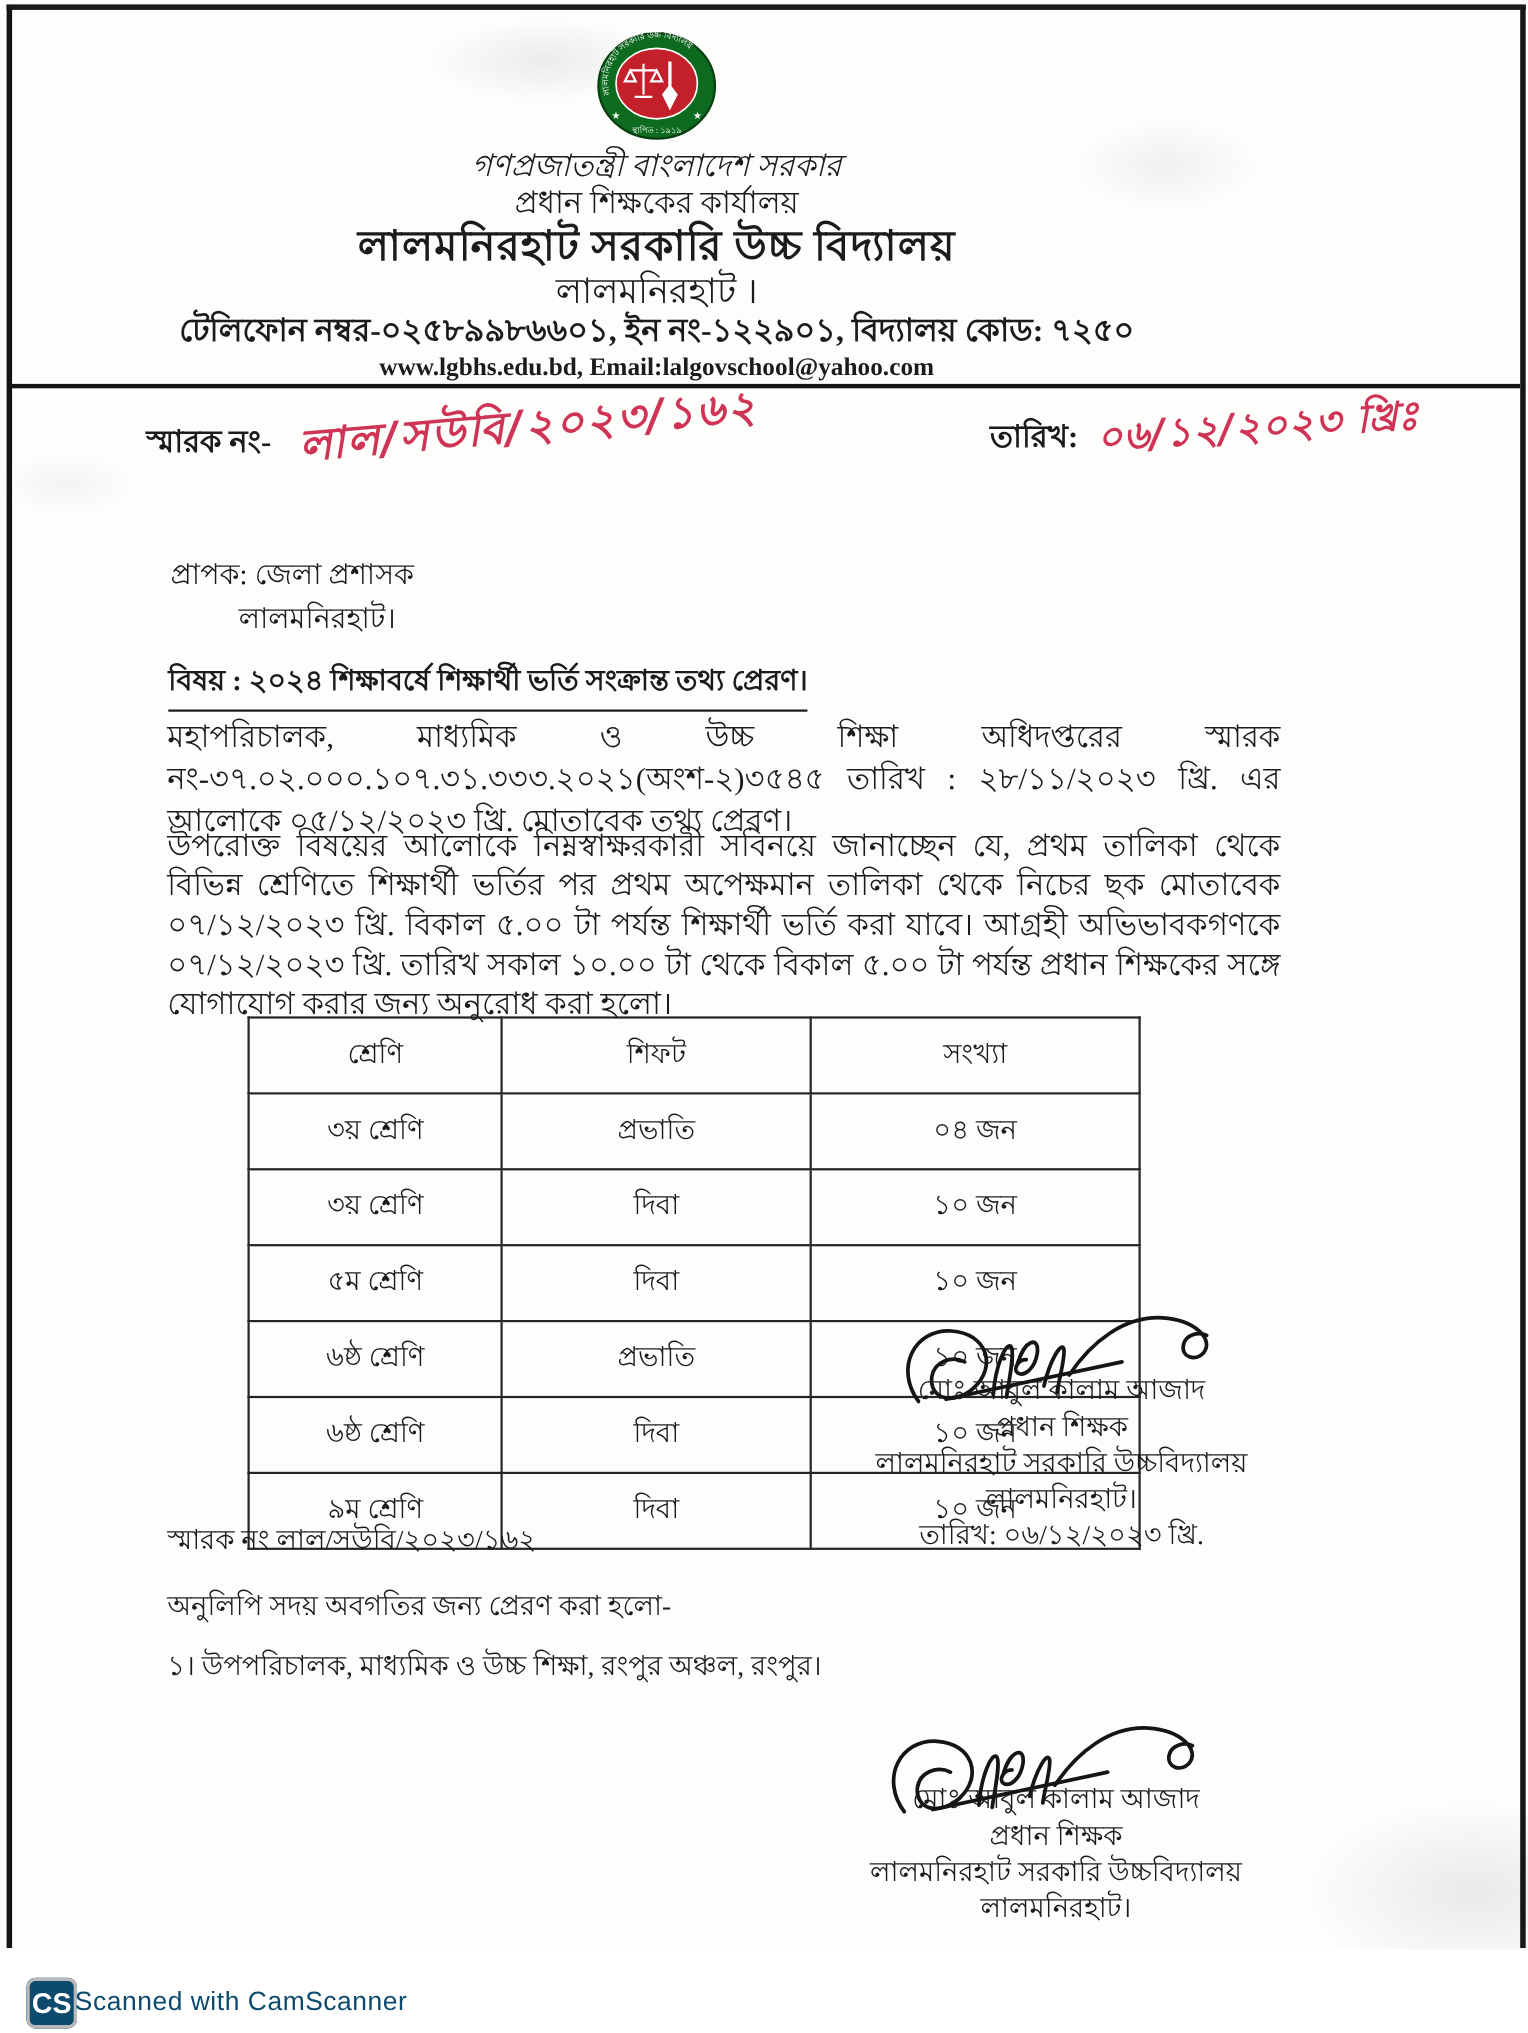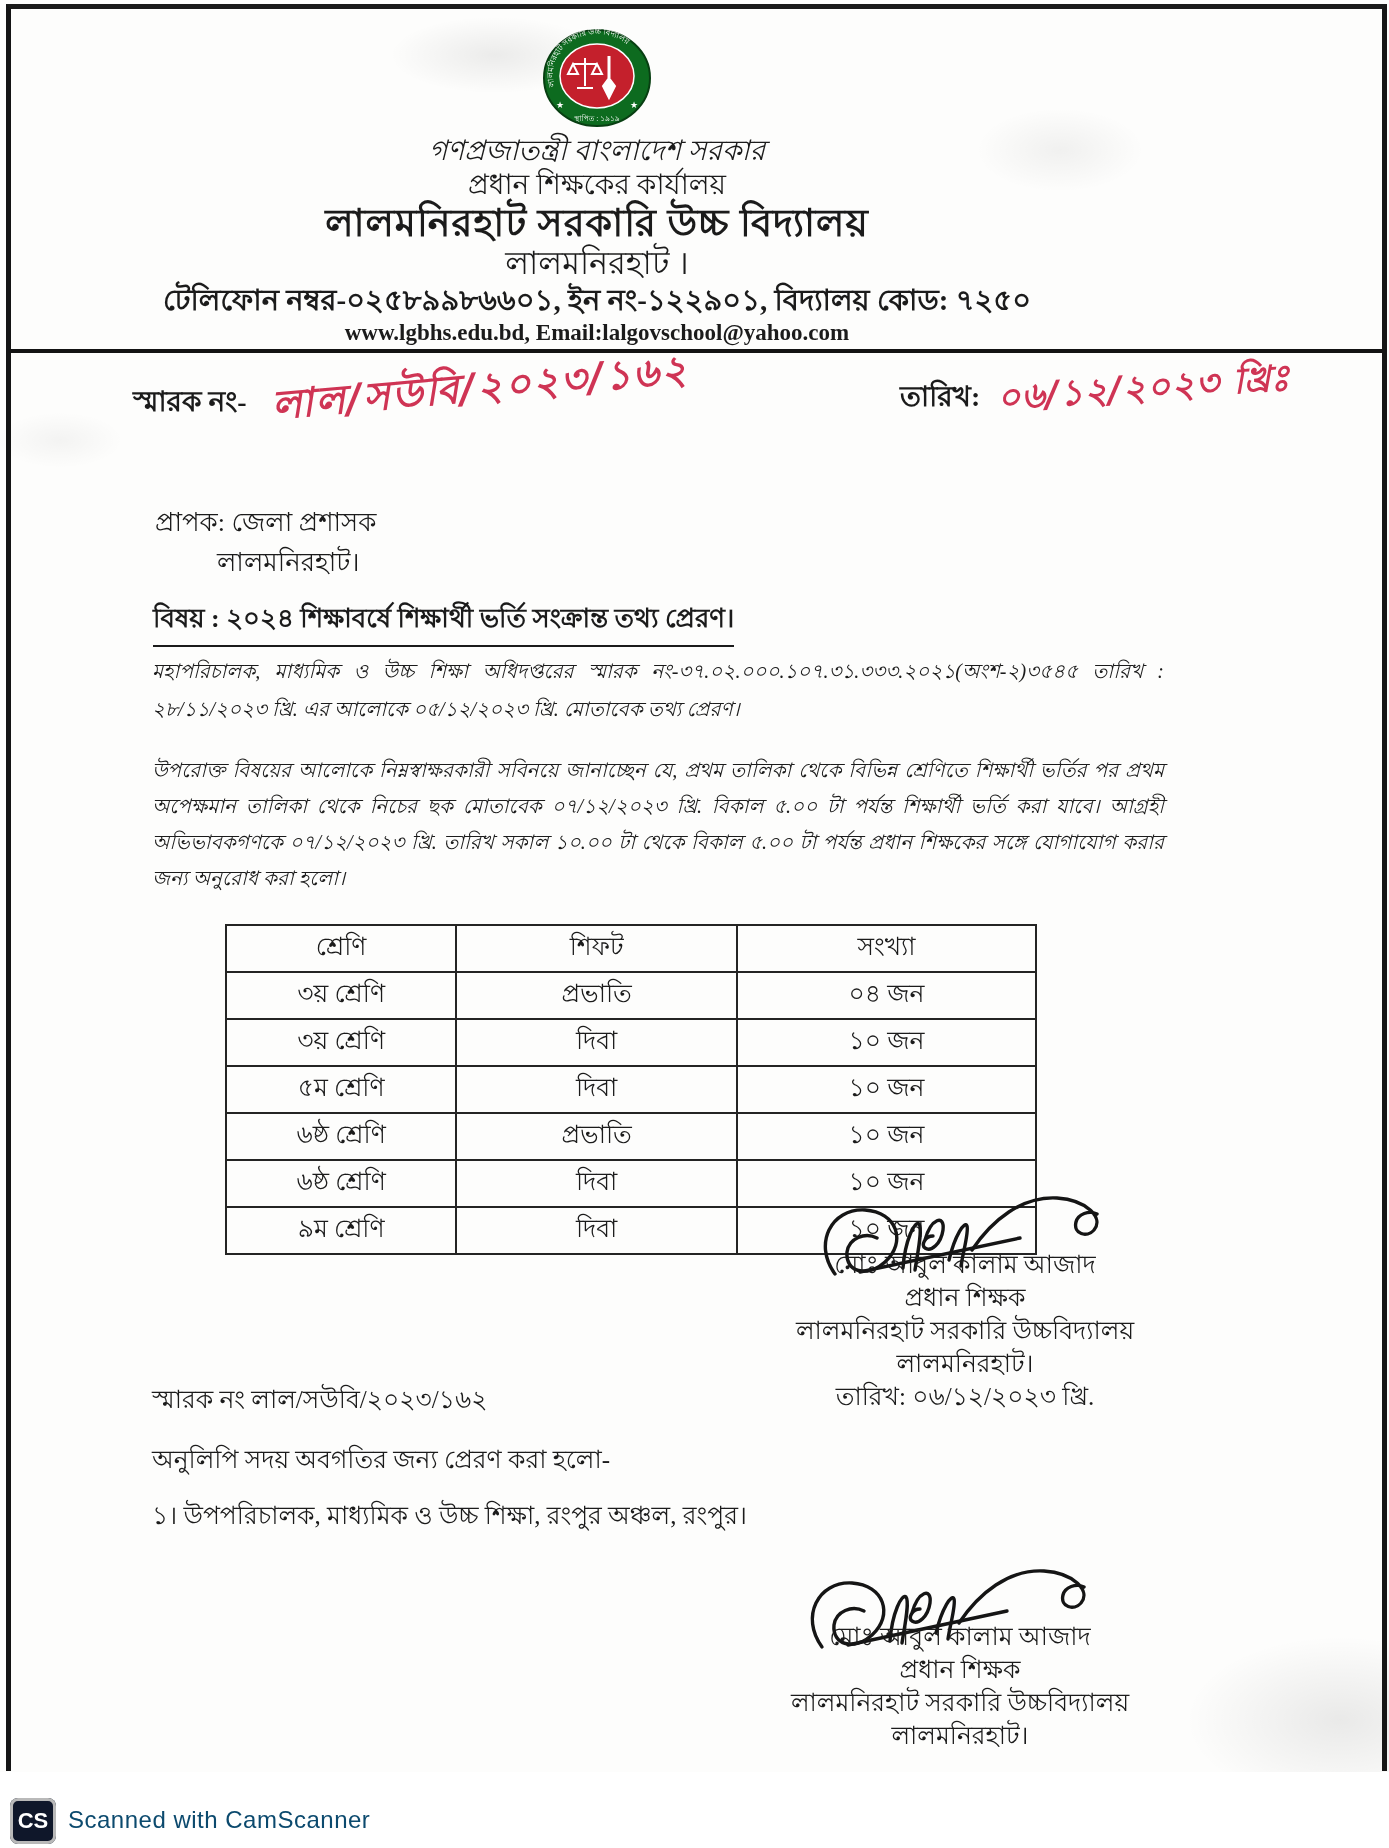--- a/index.html
+++ b/index.html
@@ -49,53 +49,52 @@
     display:inline-block;font-size:36px;transform:rotate(-4deg) translateY(-6px);
     letter-spacing:1px;margin-left:10px;
   }
   .recipient{position:absolute;left:155px;top:503px;font-size:26px;line-height:40px;}
   .recipient .indent{margin-left:62px;}
   .subject{
     position:absolute;left:153px;top:598px;font-size:26px;font-weight:bold;
     border-bottom:2px solid #1b1b1b;padding-bottom:3px;
   }
   .para{
-    position:absolute;left:152px;width:1012px;font-size:20px;line-height:38px;
+    position:absolute;left:152px;width:1012px;font-size:28px;line-height:38px;
     text-align:justify;
-    font-style:italic;
   }
   .para1{top:652px;}
   .para2{top:752px;line-height:36px;}
   table.admission{
     position:absolute;left:225px;top:924px;width:812px;border-collapse:collapse;
     font-size:25px;
   }
   table.admission th, table.admission td{
     border:2px solid #242424;text-align:center;font-weight:normal;
-    height:31px;padding:1px 4px;
+    height:31px;padding:12px 4px;
   }
   .col-class{width:228px;}
   .col-shift{width:278px;}
   .col-count{width:296px;}
   .sig-block{position:absolute;text-align:center;font-size:25px;line-height:33px;}
   .sig1{left:775px;top:1248px;width:380px;}
   .sig2{left:760px;top:1620px;width:400px;}
   .sig-svg{position:absolute;width:380px;height:120px;}
   .sig-svg1{left:805px;top:1182px;}
   .sig-svg2{left:790px;top:1553px;}
   .second-memo{position:absolute;left:152px;top:1380px;font-size:25px;}
   .copies-head{position:absolute;left:152px;top:1440px;font-size:25px;}
   .copies-list{position:absolute;left:152px;top:1497px;font-size:25px;line-height:38px;}
   .footer-strip{
     position:absolute;left:0;top:1772px;width:1389px;height:76px;background:#ffffff;
   }
   .cs-badge{
-    position:absolute;left:10px;top:1798px;width:46px;height:46px;
-    background:#0f172a;border-radius:8px;color:#ffffff;
-    font-family:"Liberation Sans", sans-serif;font-weight:bold;font-size:22px;
+    position:absolute;left:24px;top:1798px;width:46px;height:46px;
+    background:#0c4a6e;border-radius:8px;color:#ffffff;
+    font-family:"Liberation Sans", sans-serif;font-weight:bold;font-size:26px;
     display:flex;align-items:center;justify-content:center;
     box-shadow:inset 0 0 0 3px #b9b9b9;
   }
   .cs-text{
     position:absolute;left:68px;top:1806px;color:#0c4a6e;
     font-family:"Liberation Sans", sans-serif;font-size:24px;letter-spacing:0.5px;
   }
 </style>
 </head>
 <body>

